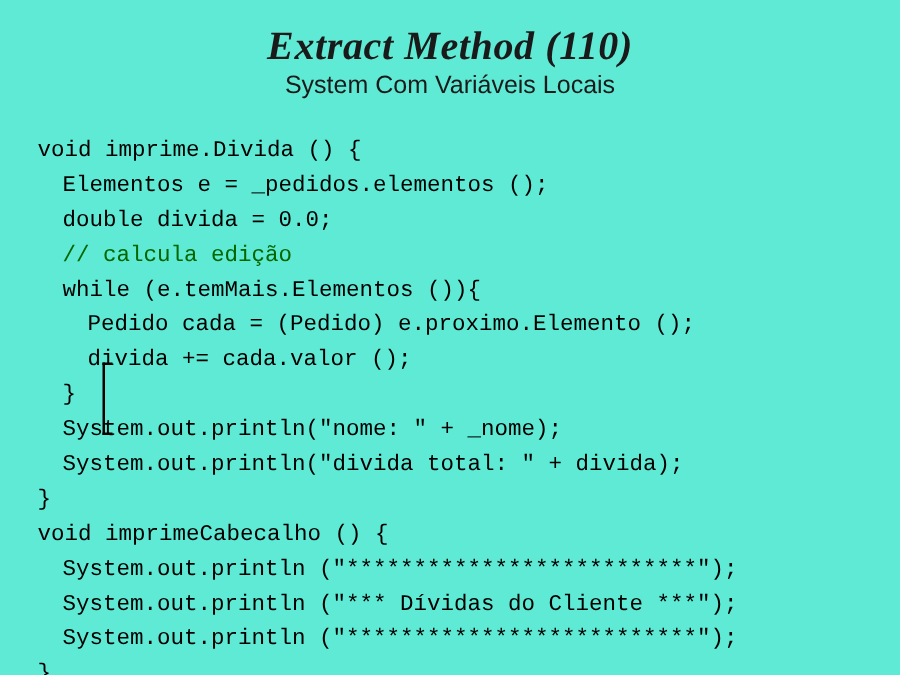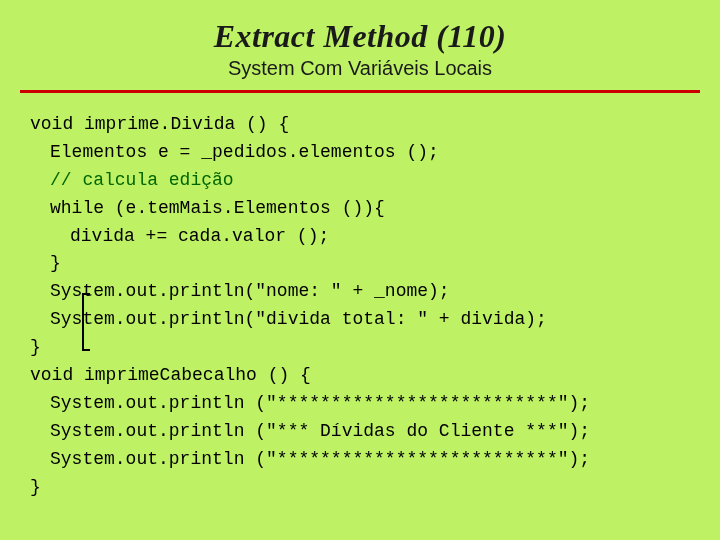--- a/index.html
+++ b/index.html
@@ -7,21 +7,21 @@
       width: 720px;
       height: 540px;
       background: #ffffff;
       font-family: Arial, sans-serif;
       overflow: hidden;
       position: relative;
     }
     .slide-container {
       width: 720px;
       height: 540px;
-      background: #bef264;
+      background: #5eead4;
       display: flex;
       flex-direction: column;
     }
     .header {
       text-align: center;
       padding: 18px 20px 10px 20px;
     }
     .title-main {
       font-family: Georgia, 'Times New Roman', serif;
       font-style: italic;
@@ -126,22 +126,24 @@
   <div class="header">
     <div class="title-main">Extract Method (110)</div>
     <div class="title-sub">System Com Variáveis Locais</div>
   </div>
   <div class="red-line"></div>
   <div class="content">
     <div class="code-block" id="code-container">
 
       <div style="padding-left: 0px; white-space: pre; color: rgb(0, 0, 0);">void imprime.Divida () {</div>
         <div style="padding-left: 20px; white-space: pre; color: rgb(0, 0, 0);">Elementos e = _pedidos.elementos ();</div>
+        <div style="padding-left: 20px; white-space: pre; color: rgb(0, 0, 0);">double divida = 0.0;</div>
         <div style="padding-left: 20px; white-space: pre; color: rgb(0, 102, 0);">// calcula edição</div>
         <div style="padding-left: 20px; white-space: pre; color: rgb(0, 0, 0);">while (e.temMais.Elementos ()){</div>
+        <div style="padding-left: 40px; white-space: pre; color: rgb(0, 0, 0);">Pedido cada = (Pedido) e.proximo.Elemento ();</div>
         <div style="padding-left: 40px; white-space: pre; color: rgb(0, 0, 0);">divida += cada.valor ();</div>
         <div style="padding-left: 20px; white-space: pre; color: rgb(0, 0, 0);">}</div>
         <div style="padding-left: 20px; white-space: pre; color: rgb(0, 0, 0);">System.out.println("nome: " + _nome);</div>
         <div style="padding-left: 20px; white-space: pre; color: rgb(0, 0, 0);">System.out.println("divida total: " + divida);</div>
         <div style="padding-left: 0px; white-space: pre; color: rgb(0, 0, 0);">}</div>
         <div style="padding-left: 0px; white-space: pre; color: rgb(0, 0, 0);">void imprimeCabecalho () {</div>
         <div style="padding-left: 20px; white-space: pre; color: rgb(0, 0, 0);">System.out.println ("**************************");</div>
         <div style="padding-left: 20px; white-space: pre; color: rgb(0, 0, 0);">System.out.println ("*** Dívidas do Cliente ***");</div>
         <div style="padding-left: 20px; white-space: pre; color: rgb(0, 0, 0);">System.out.println ("**************************");</div>
         <div style="padding-left: 0px; white-space: pre; color: rgb(0, 0, 0);">}</div>

